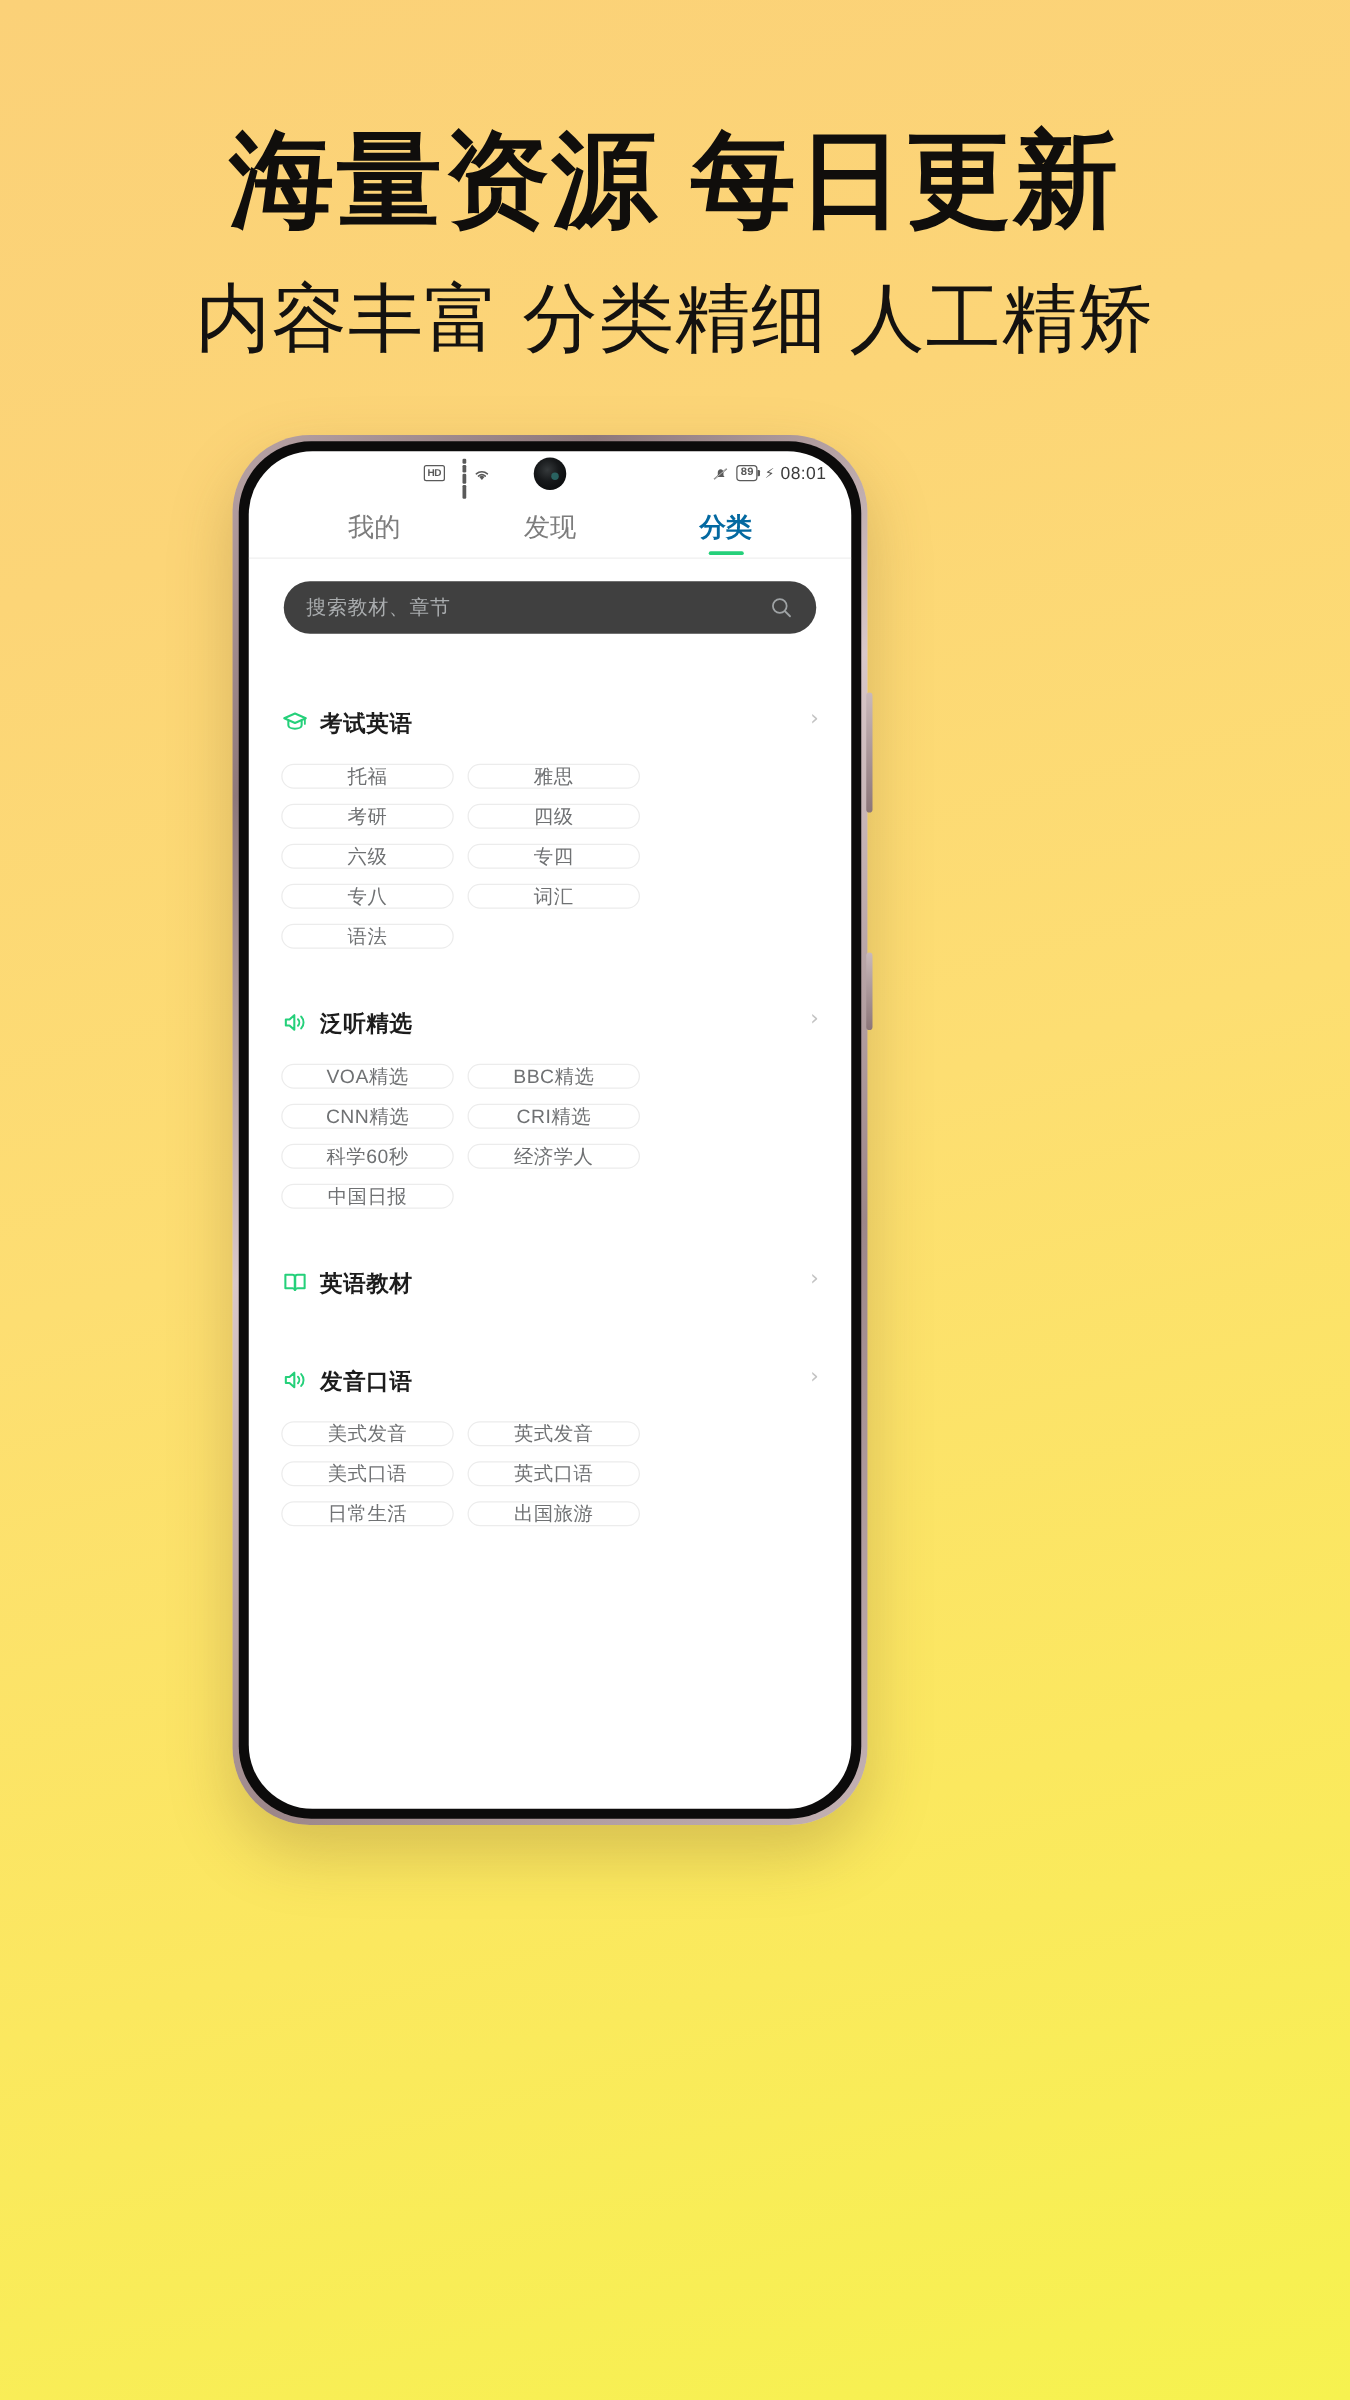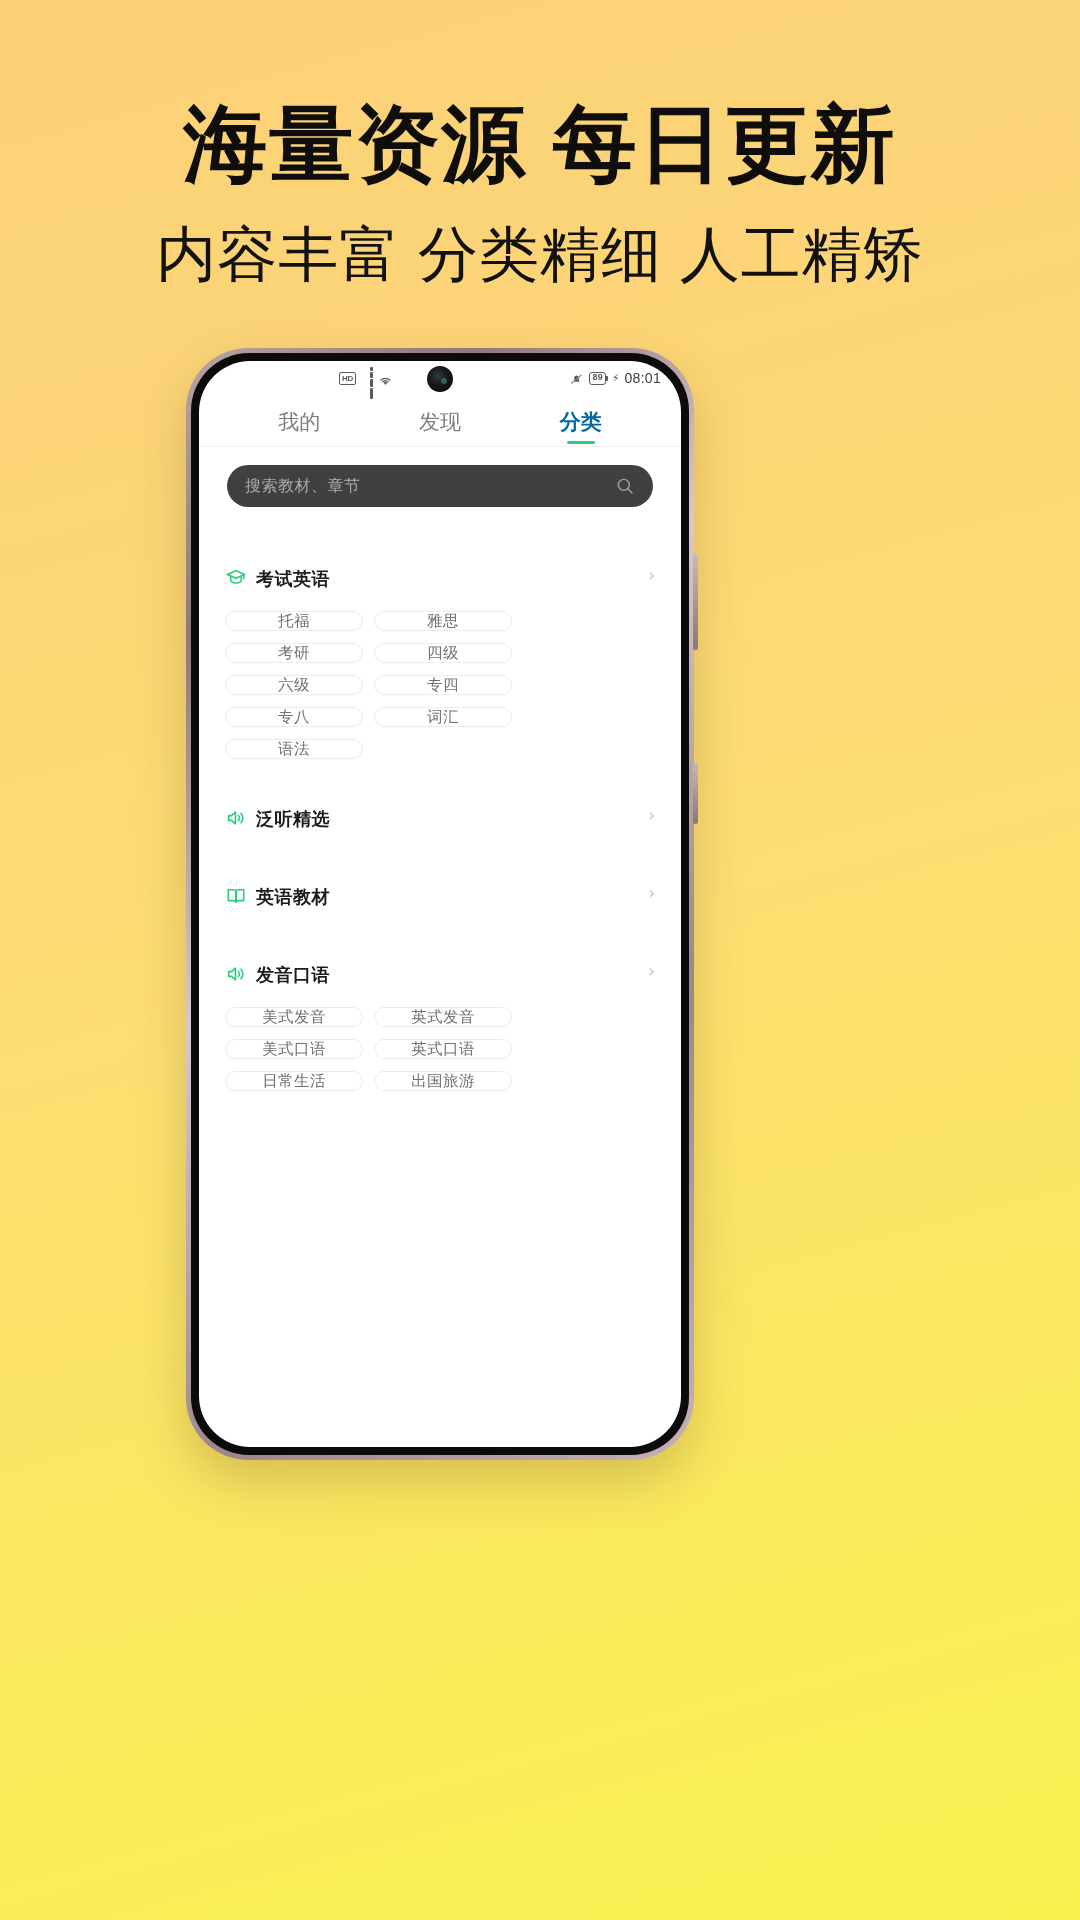--- a/index.html
+++ b/index.html
@@ -349,20 +349,29 @@
           <div class="section">
             <div class="sec-head">
               <span class="sec-icon"><svg viewBox="0 0 24 24" width="22" height="22">
                   <path d="M4 9.4 h3.2 L11.4 5.6 v12.8 L7.2 14.6 H4 Z" fill="none" stroke="#25d07a" stroke-width="1.8" stroke-linejoin="round"></path>
              <path d="M14.6 9.2 a4 4 0 0 1 0 5.6" fill="none" stroke="#25d07a" stroke-width="1.7" stroke-linecap="round"></path>
              <path d="M17.4 6.8 a7.6 7.6 0 0 1 0 10.4" fill="none" stroke="#25d07a" stroke-width="1.7" stroke-linecap="round"></path>
                 </svg></span>
               <span class="sec-title">泛听精选</span>
               <span class="sec-arrow">›</span>
             </div>
+            <div class="tags">
+              <div class="tag">VOA精选</div>
+              <div class="tag">BBC精选</div>
+              <div class="tag">CNN精选</div>
+              <div class="tag">CRI精选</div>
+              <div class="tag">科学60秒</div>
+              <div class="tag">经济学人</div>
+              <div class="tag">中国日报</div>
+            </div>
           </div>
           <div class="section">
             <div class="sec-head">
               <span class="sec-icon"><svg viewBox="0 0 24 24" width="22" height="22">
                   <path d="M3.6 5.2 h6.2 a2 2 0 0 1 2 2 v11.4 a2 2 0 0 0-2-1.6 H3.6 Z" fill="none" stroke="#25d07a" stroke-width="1.8" stroke-linejoin="round"></path>
              <path d="M20.4 5.2 h-6.2 a2 2 0 0 0-2 2 v11.4 a2 2 0 0 1 2-1.6 h6.2 Z" fill="none" stroke="#25d07a" stroke-width="1.8" stroke-linejoin="round"></path>
                 </svg></span>
               <span class="sec-title">英语教材</span>
               <span class="sec-arrow">›</span>
             </div>

